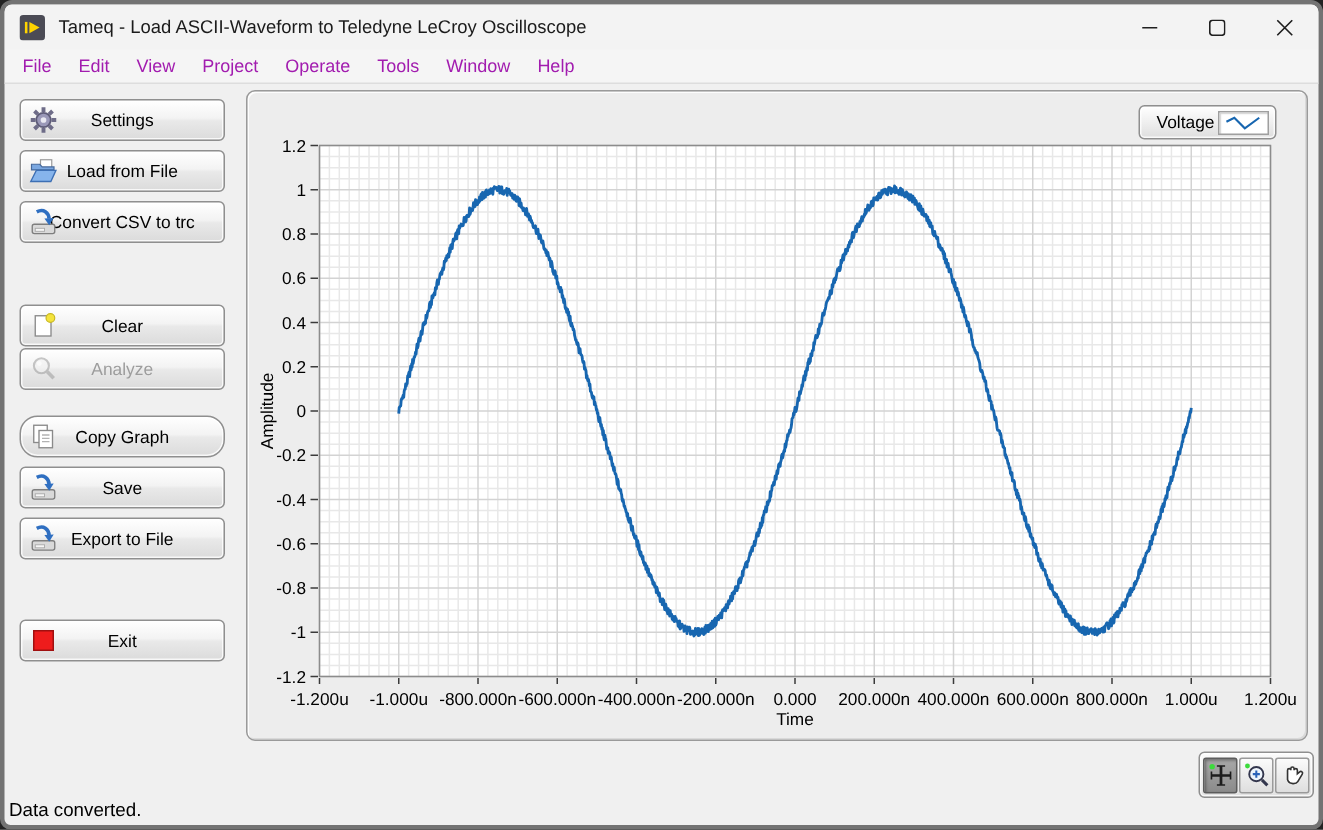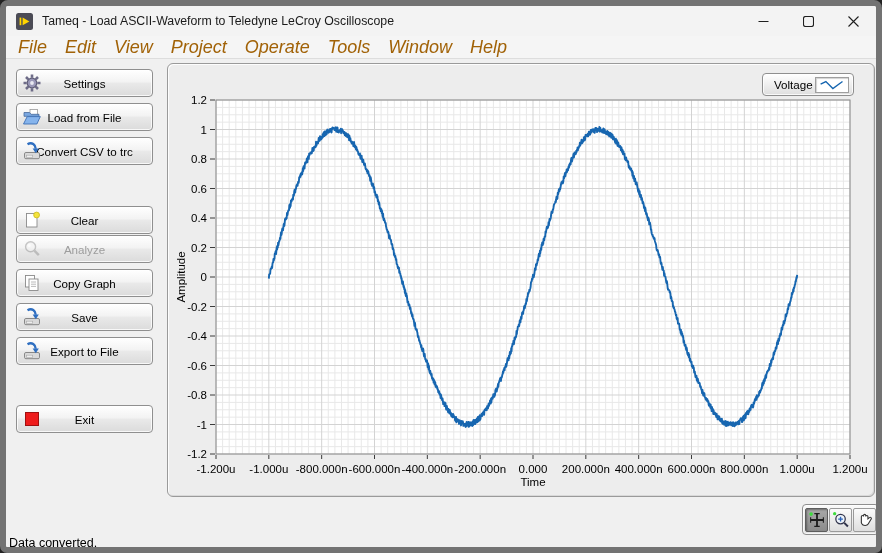--- a/index.html
+++ b/index.html
@@ -1,30 +1,30 @@
 <!DOCTYPE html>
 <html><head>
 <meta charset="utf-8">
 <style>
   * { margin:0; padding:0; box-sizing:border-box; }
   html,body { width:882px; height:553px; background:#232323; font-family:"Liberation Sans",sans-serif; }
   .window { position:relative; width:882px; height:553px; background:#f0f0f0;
-            border:6px solid #737373; border-radius:8px 8px 7px 7px; overflow:hidden; }
+            border:3px solid #737373; border-radius:8px 8px 7px 7px; overflow:hidden; }
   
   .titlebar { position:absolute; left:0; top:0; right:0; height:30px; background:#f3f3f3;
               display:flex; align-items:center; padding-left:10px; }
   .app-icon { width:17px; height:17px; margin-right:9px; flex:0 0 auto; }
   .title-text { font-size:12.3px; color:#1b1b1b; white-space:nowrap; }
   .win-controls { margin-left:auto; display:flex; height:100%; }
   .win-btn { width:45px; height:100%; display:flex; align-items:center; justify-content:center; }
   .win-btn svg { stroke:#1f1f1f; stroke-width:1.1; fill:none; }
   
   .menubar { position:absolute; left:0; top:30px; right:0; height:23px; background:#f5f5f5;
              border-bottom:1px solid #dddddd; display:flex; align-items:center; padding-left:3px; }
-  .menu-item { padding:3px 9px; font-size:18px; color:#a16207; cursor:default; white-space:nowrap;font-style:italic; }
+  .menu-item { padding:3px 9px; font-size:12px; color:#a21caf; cursor:default; white-space:nowrap; }
   
   .sidebar { position:absolute; left:10px; top:63px; width:137px; }
   .sb-btn { position:relative; width:137px; height:28px; border:1px solid #8f8f8f; border-radius:4px;
             background:linear-gradient(#ffffff,#f3f3f3 45%,#e9e9e9 52%,#dbdbdb);
             box-shadow:inset 0 0 0 1px rgba(255,255,255,.8);
             display:flex; align-items:center; justify-content:center;
             font-size:11.6px; color:#000; cursor:default; }
   .sb-btn.disabled { color:#9d9d9d; }
   .sb-btn .icon { position:absolute; left:5px; top:50%; transform:translateY(-50%); width:20px; height:20px; }
   .sb-btn .icon svg { width:100%; height:100%; display:block; }
@@ -148,21 +148,21 @@
       <div class="sb-btn disabled" style="margin-top: 1px;">
         <span class="icon">
           <svg viewBox="0 0 20 20">
             <circle cx="8.6" cy="7.8" r="5" fill="#f2f2f2" stroke="#9c9c9c" stroke-width="1.4"></circle>
             <circle cx="7.2" cy="6.4" r="1.6" fill="#ffffff"></circle>
             <path d="M12.4 11.6l4.4 4.6" stroke="#9c9c9c" stroke-width="2.4"></path>
           </svg>
         </span>
         <span class="lbl">Analyze</span>
       </div>
-      <div class="sb-btn" style="margin-top: 6px;">
+      <div class="sb-btn" style="margin-top: 17px; border-radius: 12px;">
         <span class="icon">
           <svg viewBox="0 0 20 20">
             <rect x="3.5" y="2.5" width="9" height="11.5" fill="#ffffff" stroke="#8a8a8a" stroke-width="0.9"></rect>
             <rect x="7" y="6" width="9" height="11.5" fill="#ffffff" stroke="#8a8a8a" stroke-width="0.9"></rect>
             <path d="M9 9h5M9 11.2h5M9 13.4h5" stroke="#b2b2b2" stroke-width="0.9"></path>
           </svg>
         </span>
         <span class="lbl">Copy Graph</span>
       </div>
       <div class="sb-btn" style="margin-top: 6px;">

